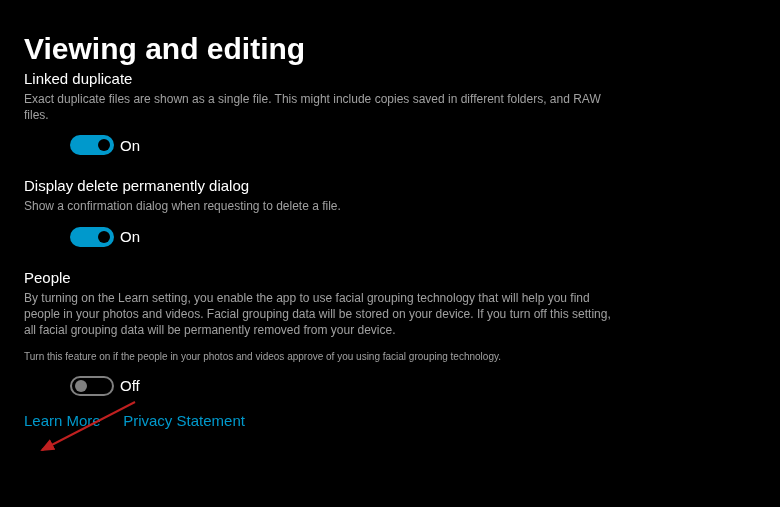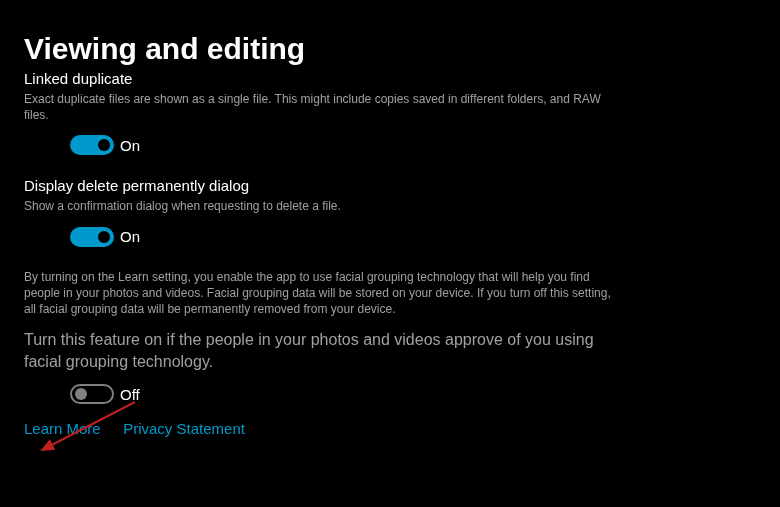--- a/index.html
+++ b/index.html
@@ -31,21 +31,21 @@
       color: #ffffff;
       margin-bottom: 4px;
     }
     .section-desc {
       font-size: 12px;
       color: #a0a0a0;
       line-height: 1.35;
       margin-bottom: 12px;
     }
     .section-desc2 {
-      font-size: 16px;
+      font-size: 10px;
       color: #a0a0a0;
       line-height: 1.35;
       margin-bottom: 12px;
       margin-top: 4px;
     }
     .toggle-row {
       display: flex;
       align-items: center;
       gap: 6px;
       margin-left: 46px;
@@ -122,20 +122,21 @@
   <div class="section-desc">Show a confirmation dialog when requesting to delete a file.</div>
   <div class="toggle-row">
     <div class="toggle on">
       <div class="knob"></div>
     </div>
     <span class="toggle-label">On</span>
   </div>
 </div>
 
 <div class="section">
+  <div class="section-title">People</div>
   <div class="section-desc">By turning on the Learn setting, you enable the app to use facial grouping technology that will help you find people in your photos and videos. Facial grouping data will be stored on your device. If you turn off this setting, all facial grouping data will be permanently removed from your device.</div>
   <div class="section-desc2">Turn this feature on if the people in your photos and videos approve of you using facial grouping technology.</div>
   <div class="toggle-row">
     <div class="toggle off">
       <div class="knob"></div>
     </div>
     <span class="toggle-label">Off</span>
   </div>
   <div class="links">
     <span class="link">Learn More</span>

